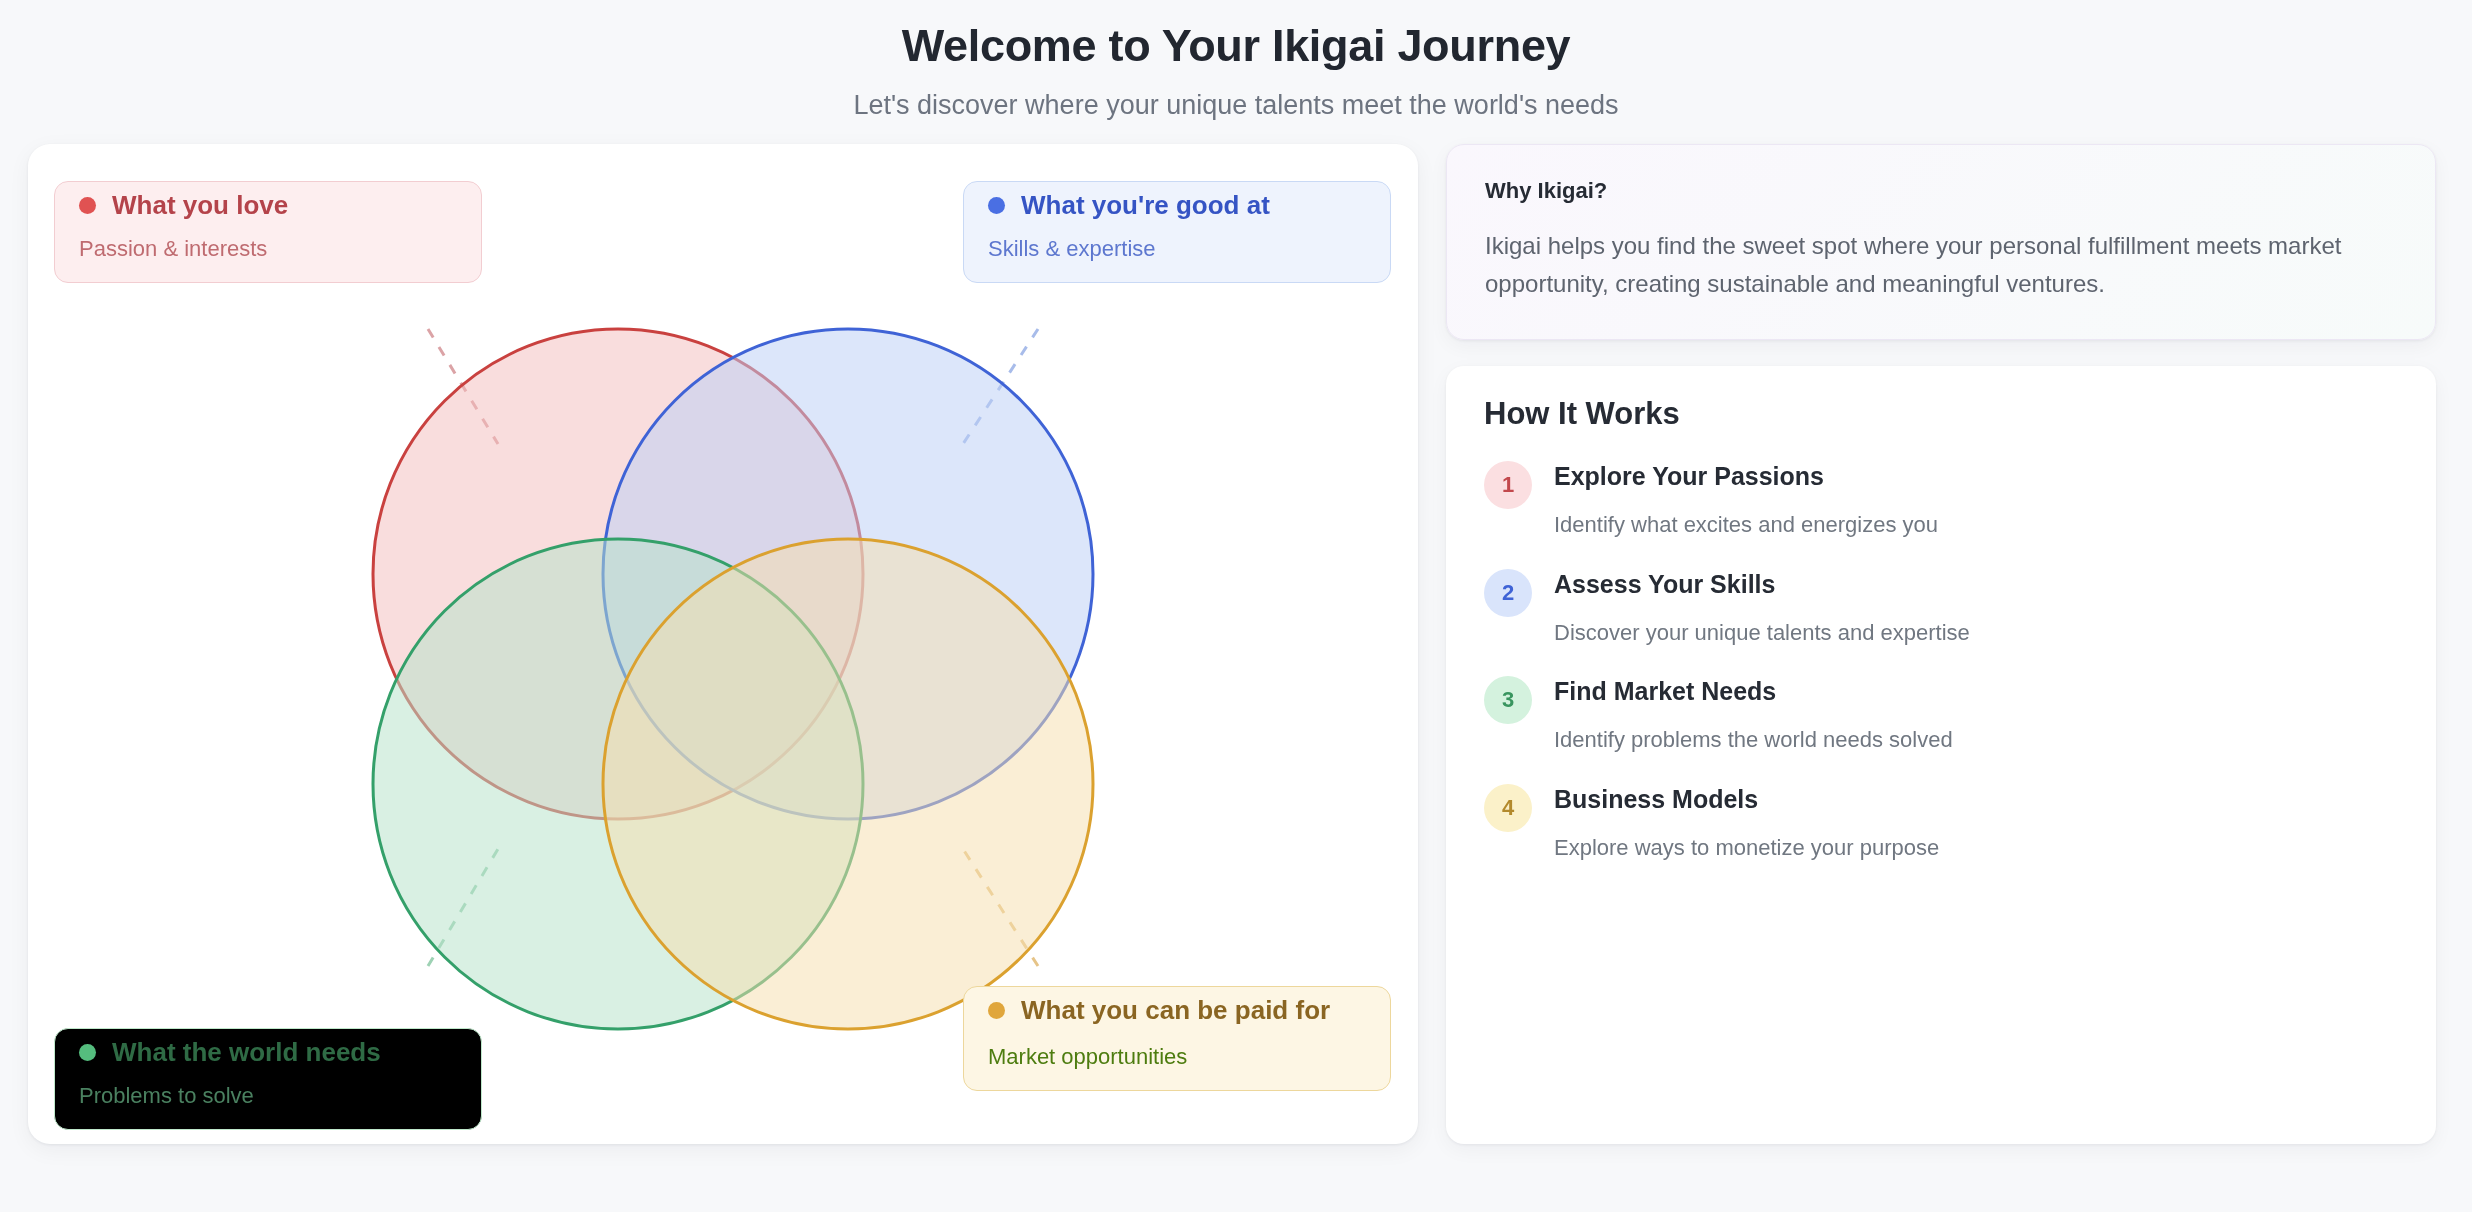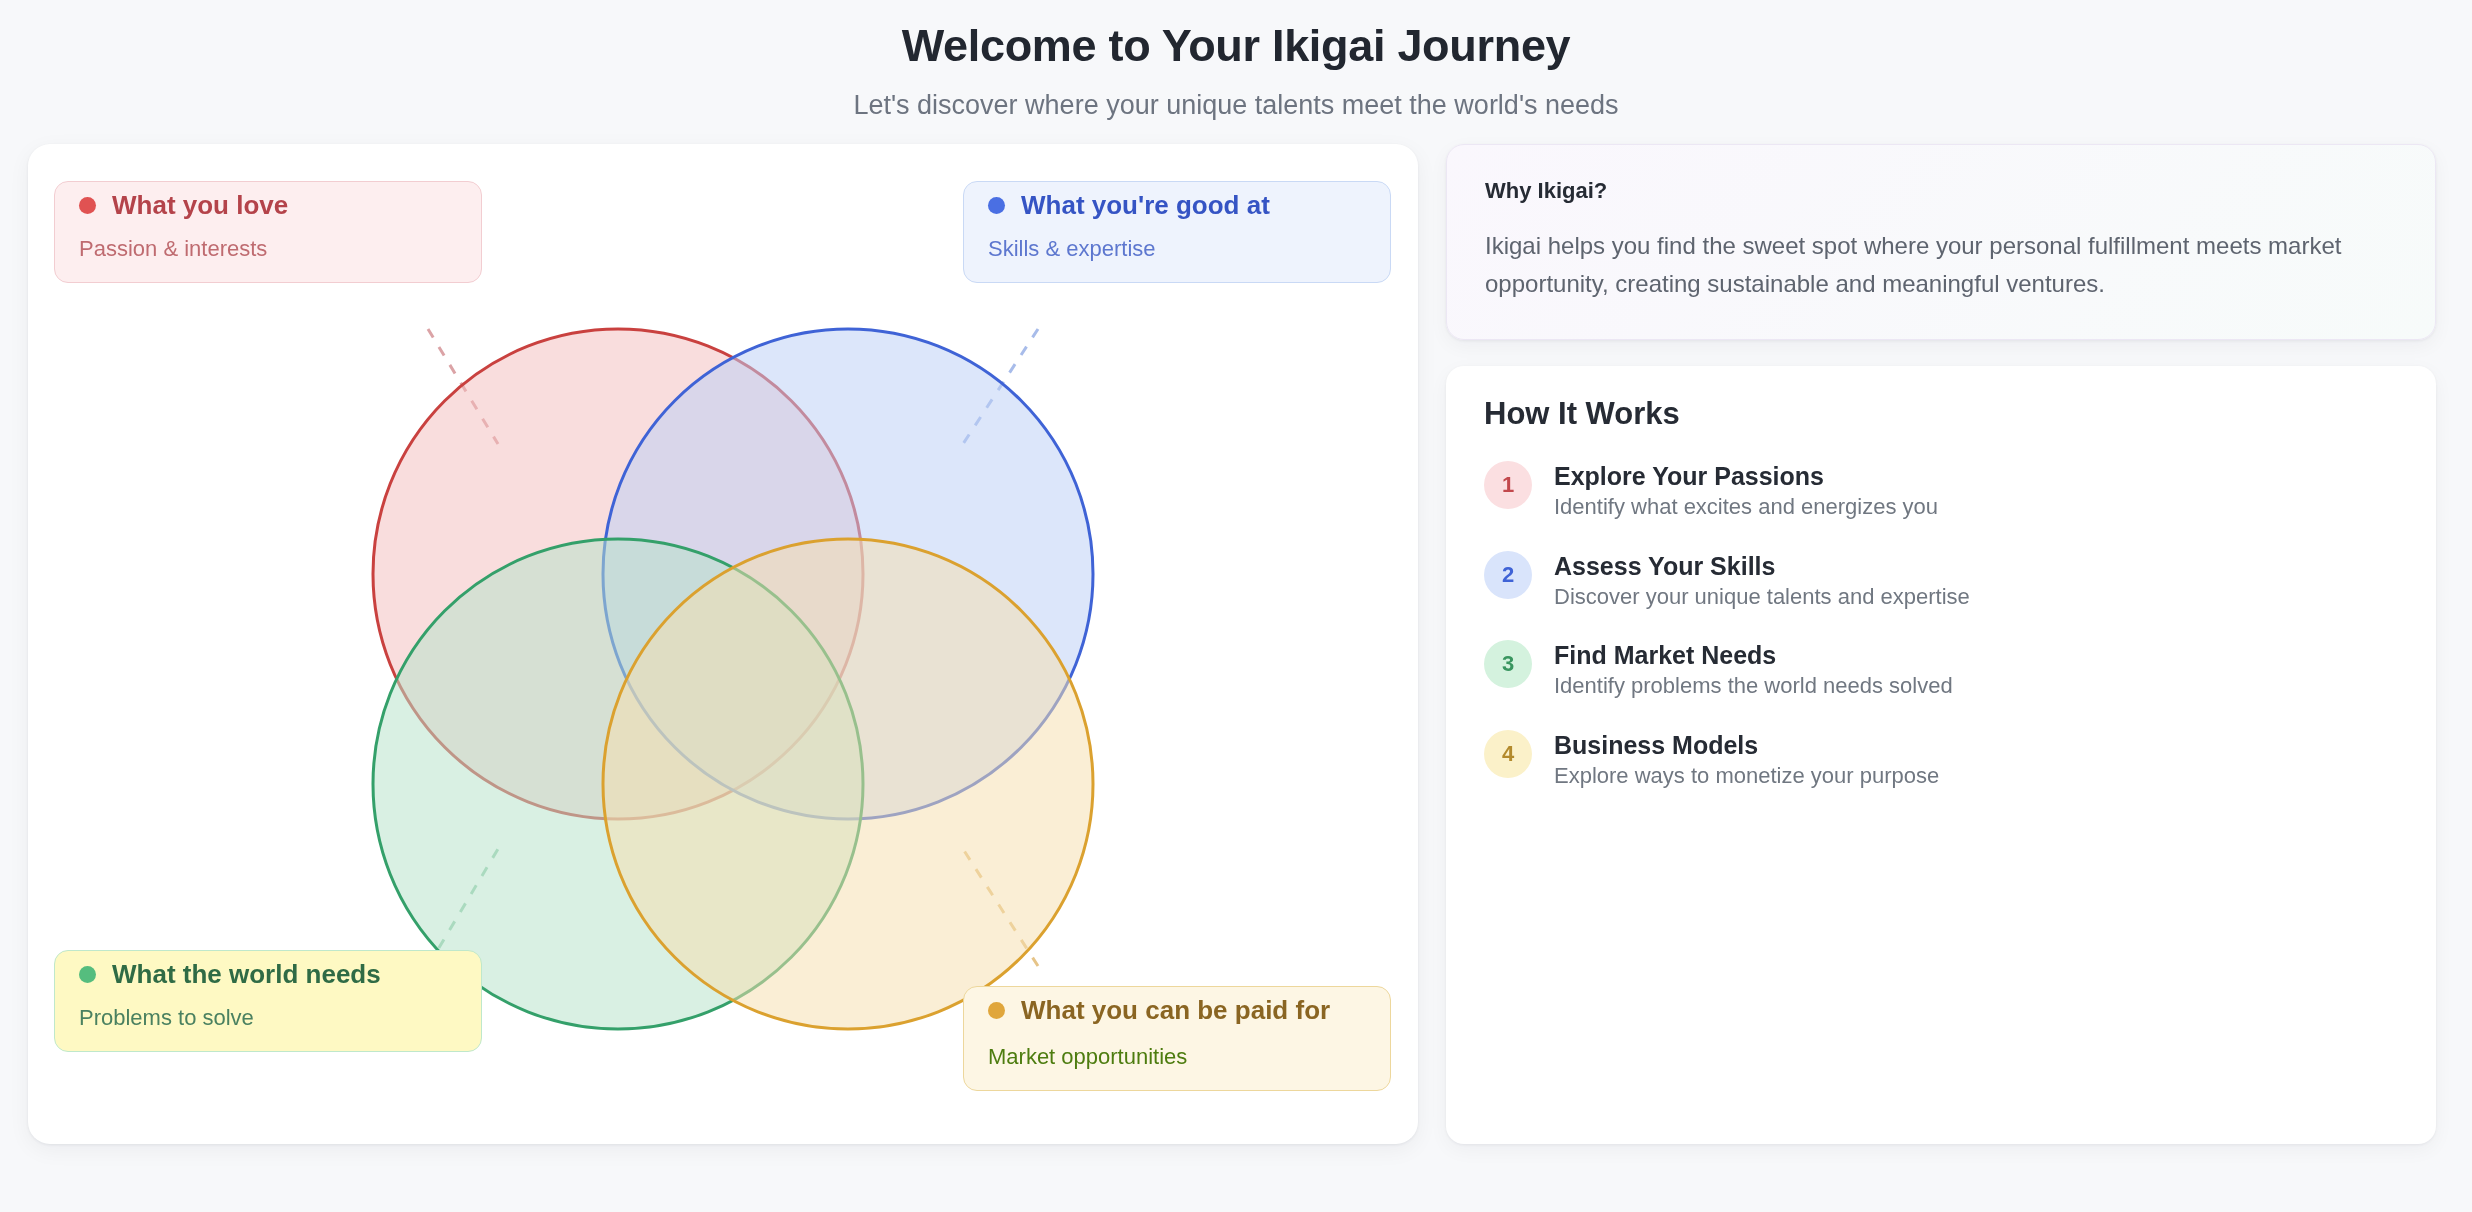--- a/index.html
+++ b/index.html
@@ -106,21 +106,21 @@
   }
 
   .qcard.love   { left: 26px;  top: 37px;  background: #fdeeef; border-color: #f2cdd1; }
   .qcard.love .qcard-title { color: #b4434a; }
   .qcard.love .qcard-sub   { color: #bf6b70; }
 
   .qcard.good   { left: 935px; top: 37px;  background: #eef3fd; border-color: #c9d9f5; }
   .qcard.good .qcard-title { color: #3554c4; }
   .qcard.good .qcard-sub   { color: #5d77cf; }
 
-  .qcard.needs  { left: 26px;  top: 806px; background: #fef9c3; border-color: #bfe8cb; }
+  .qcard.needs  { left: 26px;  top: 884px; background: #000000; border-color: #bfe8cb; }
   .qcard.needs .qcard-title { color: #2f6b45; }
   .qcard.needs .qcard-sub   { color: #4a8160; }
 
   .qcard.paid   { left: 935px; top: 842px; background: #fdf6e4; border-color: #edd79c; }
   .qcard.paid .qcard-title { color: #8a6522; }
   .qcard.paid .qcard-sub   { color: #4d7c0f; margin-top: 19px; }
 
   .center-label {
     position: absolute;
     left: 595px;
@@ -205,21 +205,21 @@
   .step-main { padding-top: 2px; }
   .step-title {
     font-size: 25px;
     font-weight: 700;
     color: #262b34;
     line-height: 1.2;
   }
   .step-desc {
     font-size: 22px;
     color: #707781;
-    margin-top: 2px;
+    margin-top: 20px;
     line-height: 1.3;
   }
 
   .cta {
     margin-top: 26px;
     height: 96px;
     width: 100%;
     border: none;
     border-radius: 16px;
     background: #3d9383;

